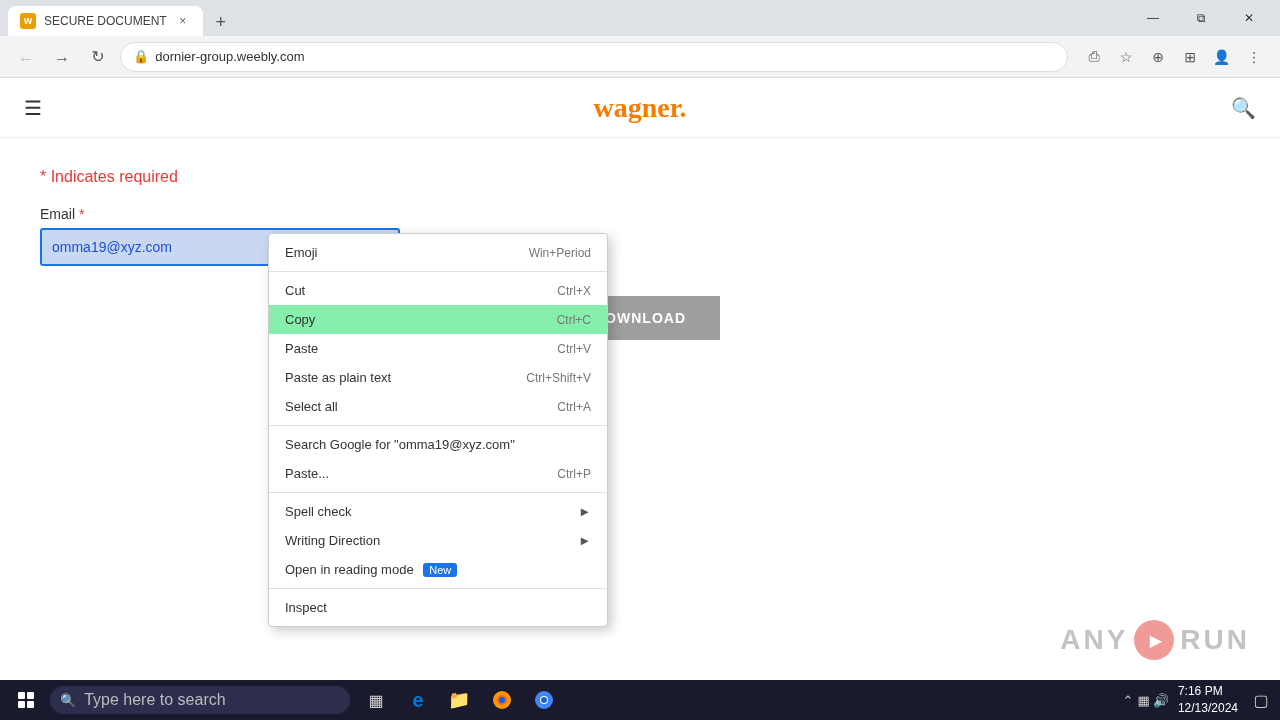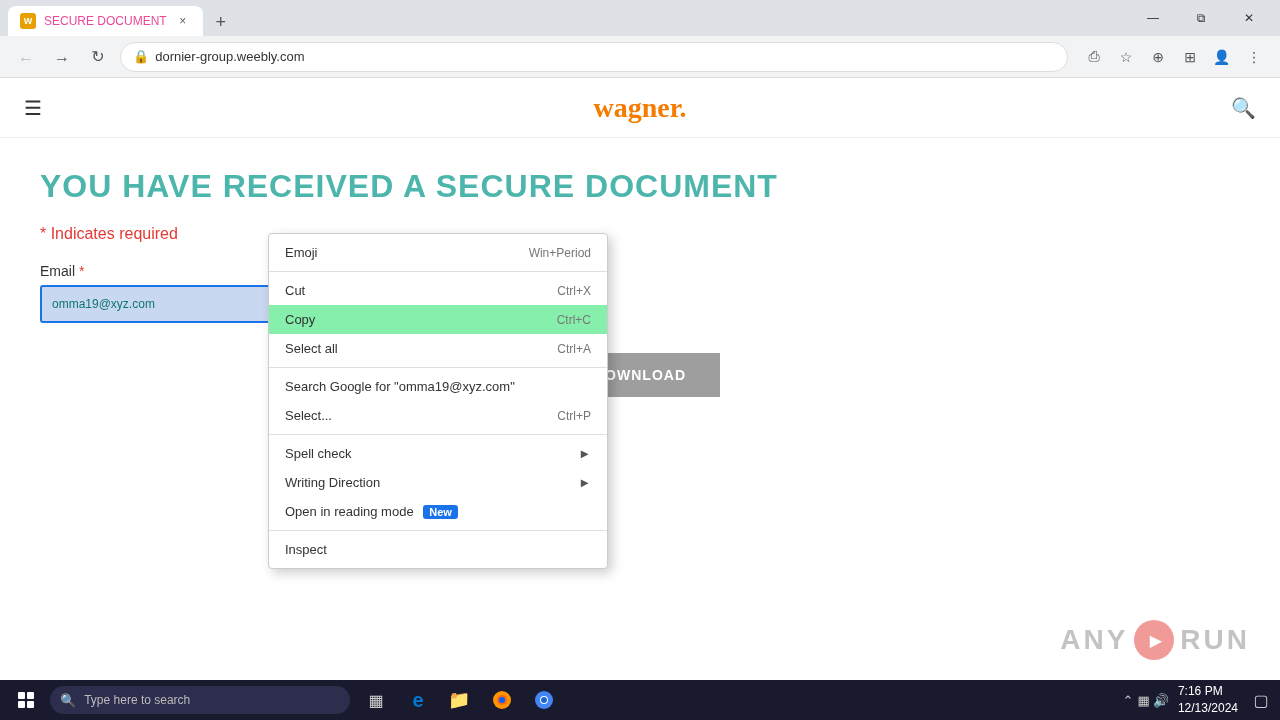--- a/index.html
+++ b/index.html
@@ -28,21 +28,21 @@
       min-width: 180px;
       gap: 8px;
     }
     .tab-favicon {
       width: 16px; height: 16px;
       background: #e8a000;
       border-radius: 3px;
       display: flex; align-items: center; justify-content: center;
       color: white; font-size: 9px; font-weight: bold;
     }
-    .tab-title { font-size: 12px; color: #ec4899; flex: 1; }
+    .tab-title { font-size: 12px; color: #404040; flex: 1; }
     .tab-close {
       width: 16px; height: 16px;
       display: flex; align-items: center; justify-content: center;
       border-radius: 50%; color: #666; font-size: 12px; cursor: pointer;
     }
     .new-tab-btn {
       width: 28px; height: 28px;
       display: flex; align-items: center; justify-content: center;
       color: #555; font-size: 18px; cursor: pointer; border-radius: 50%;
       margin-left: 4px;
@@ -161,22 +161,22 @@
       margin-bottom: 6px;
       display: block;
     }
     .required-star { color: #e53935; }
     .form-input {
       width: 360px;
       height: 38px;
       border: 2px solid #1a73e8;
       border-radius: 3px;
       padding: 0 10px;
-      font-size: 12px;
-      color: #0f766e;
+      font-size: 14px;
+      color: #1d4ed8;
       outline: none;
       background: #fff;
     }
     .email-input-selected {
       background: #c8d8f0;
     }
 
     .download-btn {
       display: block;
       margin: 30px auto;
@@ -223,21 +223,20 @@
       margin: 4px 0;
     }
     .menu-item-highlighted { background: #86efac; }
     .new-badge {
       background: #1a73e8;
       color: #fff;
       font-size: 11px;
       padding: 1px 6px;
       border-radius: 3px;
       margin-left: 6px;
-      font-weight: bold;
     }
 
     
     .watermark {
       position: absolute;
       bottom: 20px;
       right: 30px;
       display: flex;
       align-items: center;
       opacity: 0.5;
@@ -295,21 +294,21 @@
       width: 300px;
       background: #2d2d4e;
       border-radius: 14px;
       display: flex;
       align-items: center;
       padding: 0 10px;
       gap: 8px;
       cursor: text;
     }
     .taskbar-search-icon { color: #aaa; font-size: 13px; }
-    .taskbar-search-text { font-size: 12px; color: #bbb; }
+    .taskbar-search-text { font-size: 16px; color: #bbb; }
     .taskbar-apps { display: flex; align-items: center; gap: 2px; margin-left: 4px; }
     .taskbar-app {
       width: 40px; height: 40px;
       display: flex; align-items: center; justify-content: center;
       cursor: pointer;
     }
     .taskbar-right { margin-left: auto; display: flex; align-items: center; gap: 8px; }
     .tray-icons { display: flex; align-items: center; gap: 4px; }
     .tray-icon { color: #ccc; font-size: 13px; cursor: pointer; }
     .clock { color: #fff; font-size: 12px; text-align: left; line-height: 1.4; }
@@ -362,23 +361,20 @@
 
   <div class="website-content">
 
     <div class="site-header">
       <span class="hamburger">☰</span>
       <span class="site-logo">wagner.</span>
       <span class="search-icon-btn">🔍</span>
     </div>
 
     <div class="page-body">
-      <div class="secure-doc-title">
-        <span>YOU HAVE RECEIVED A SECURE DOCUMENT</span>
-      </div>
 
       <div class="indicates-required">
         <span>* Indicates required</span>
       </div>
 
       <div class="form-group">
         <label class="form-label">
           <span>Email</span> <span class="required-star">*</span>
         </label>
         <input class="form-input email-input-selected" type="text" value="omma19@xyz.com" style="">
@@ -397,29 +393,37 @@
       <div class="menu-separator"></div>
       <div class="menu-item">
         <span class="label">Cut</span>
         <span class="shortcut">Ctrl+X</span>
       </div>
       <div class="menu-item menu-item-highlighted">
         <span class="label">Copy</span>
         <span class="shortcut">Ctrl+C</span>
       </div>
       <div class="menu-item">
+        <span class="label">Paste</span>
+        <span class="shortcut">Ctrl+V</span>
+      </div>
+      <div class="menu-item">
+        <span class="label">Paste as plain text</span>
+        <span class="shortcut">Ctrl+Shift+V</span>
+      </div>
+      <div class="menu-item">
         <span class="label">Select all</span>
         <span class="shortcut">Ctrl+A</span>
       </div>
       <div class="menu-separator"></div>
       <div class="menu-item">
         <span class="label">Search Google for "omma19@xyz.com"</span>
       </div>
       <div class="menu-item">
-        <span class="label">Select...</span>
+        <span class="label">Paste...</span>
         <span class="shortcut">Ctrl+P</span>
       </div>
       <div class="menu-separator"></div>
       <div class="menu-item">
         <span class="label">Spell check</span>
         <span class="arrow">►</span>
       </div>
       <div class="menu-item">
         <span class="label">Writing Direction</span>
         <span class="arrow">►</span>

